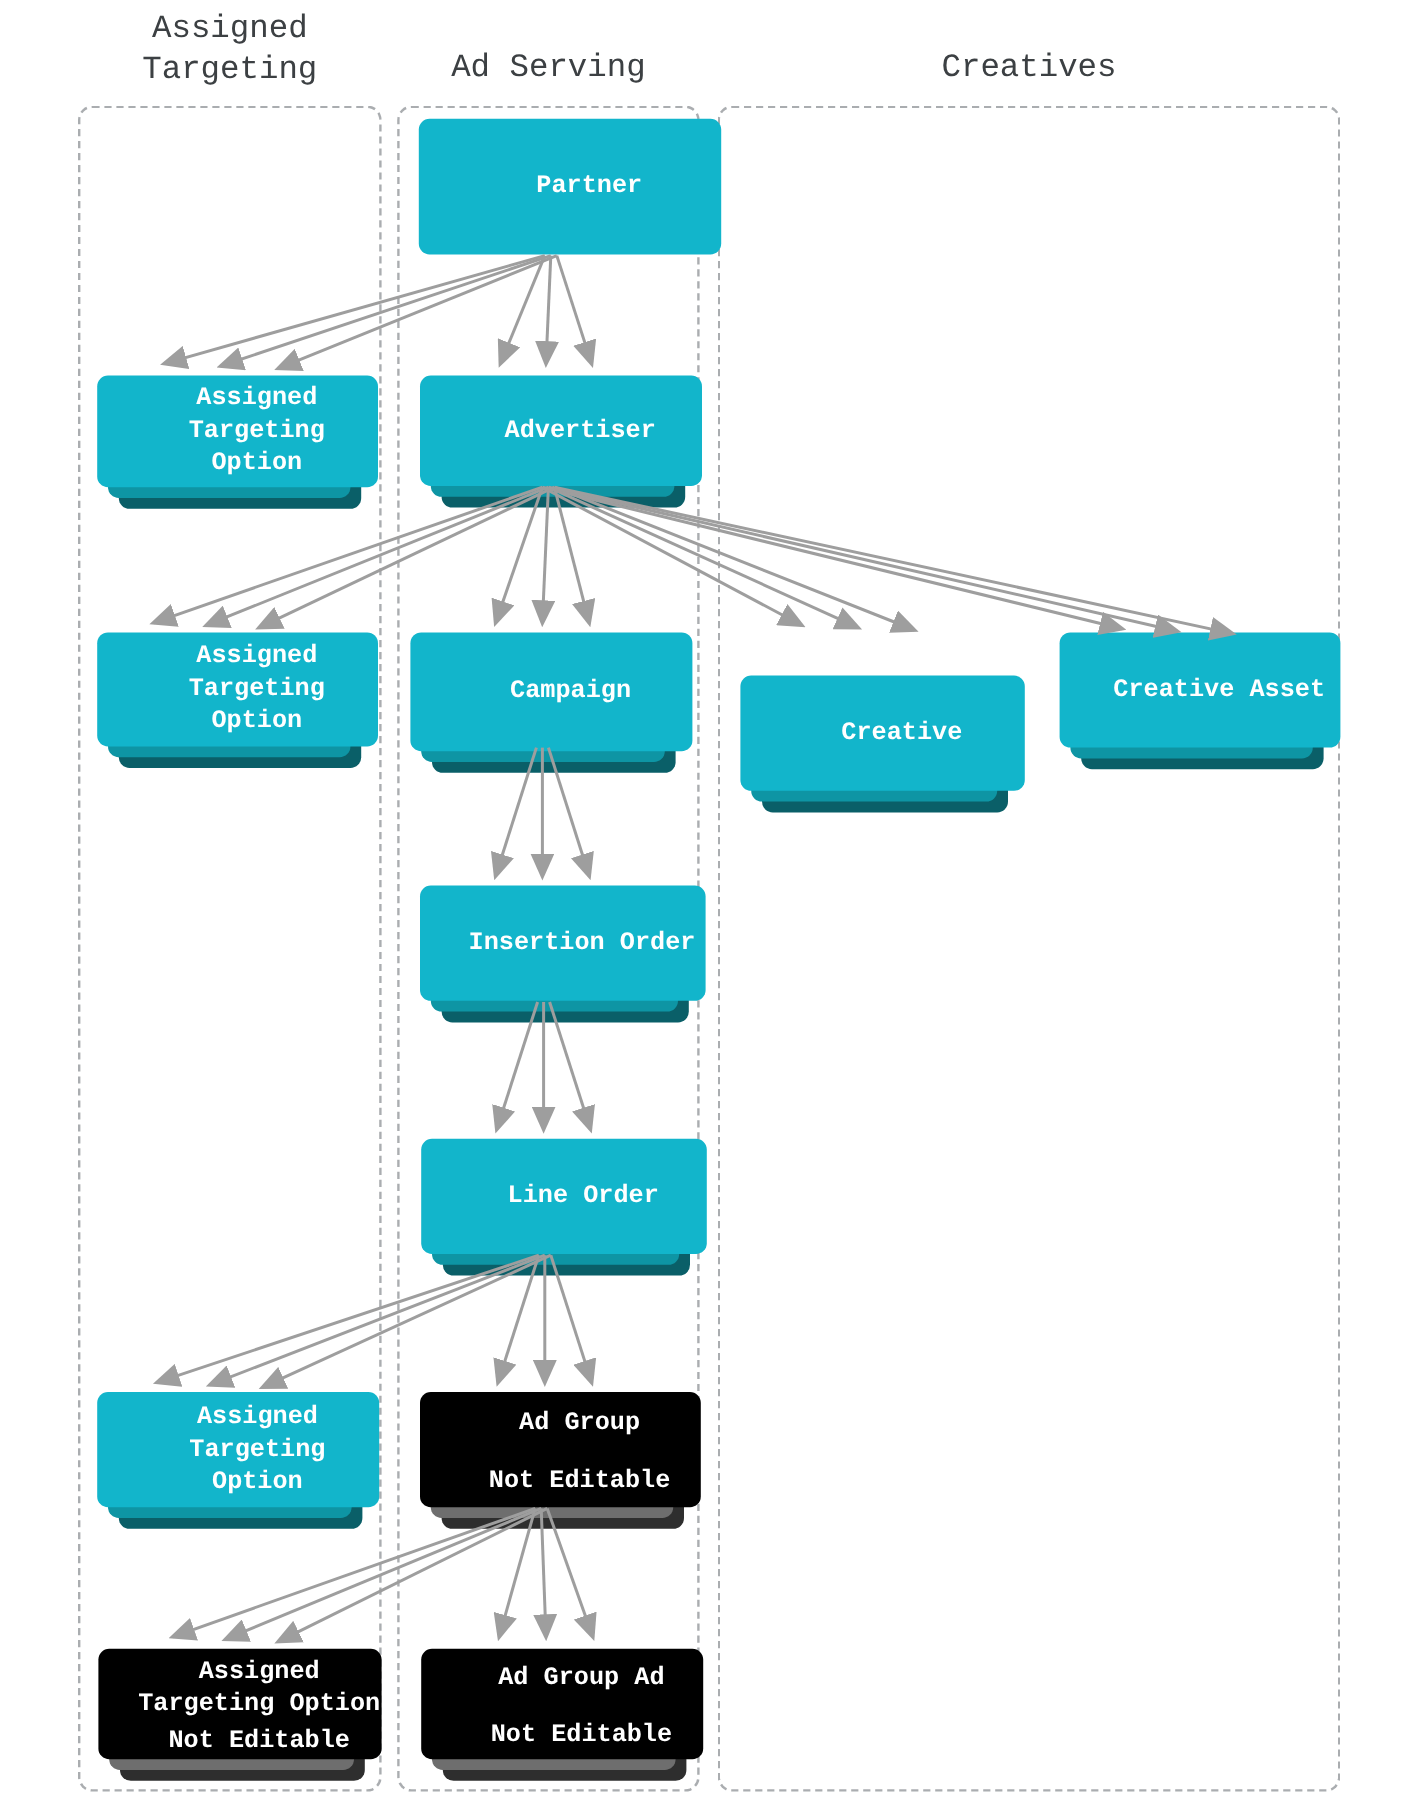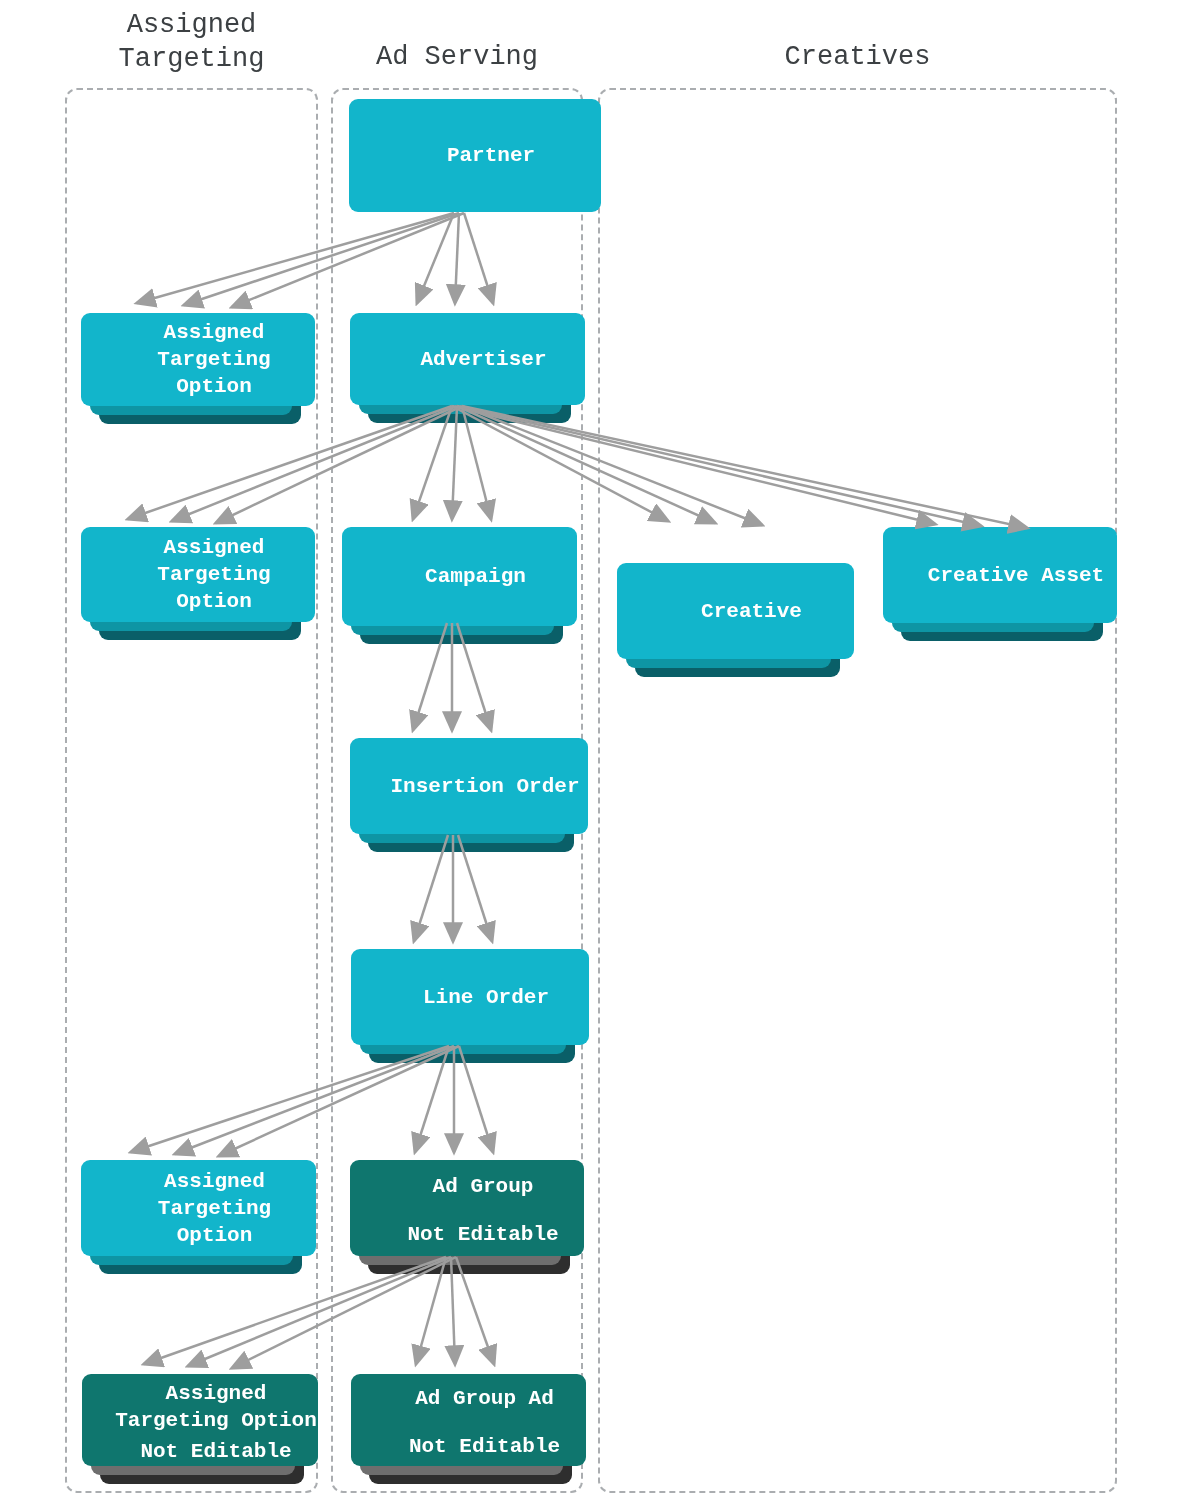--- a/index.html
+++ b/index.html
@@ -42,21 +42,21 @@
   .node .l2{transform:translate(9px,9px);}
   .node .main{
     position:absolute;left:0;top:0;width:100%;height:100%;
     border-radius:9px;
     display:flex;flex-direction:column;align-items:center;justify-content:center;
     color:#ffffff;text-align:center;padding-left:32px;
   }
   .node.cyan .main{background:#12b5cb;}
   .node.cyan .l2{background:#0e95a4;}
   .node.cyan .l3{background:#0a5f68;}
-  .node.gray .main{background:#0f766e;}
+  .node.gray .main{background:#000000;}
   .node.gray .l2{background:#6e6e6e;}
   .node.gray .l3{background:#2e2e2e;}
   .node .label{
     font-size:21px;font-weight:700;line-height:27px;white-space:pre-line;
   }
   .node .sub{
     font-size:21px;font-weight:700;line-height:18px;
   }
   .node .sub.wide-gap{margin-top:26px;}
   .node .sub.tight-gap{margin-top:9px;}

